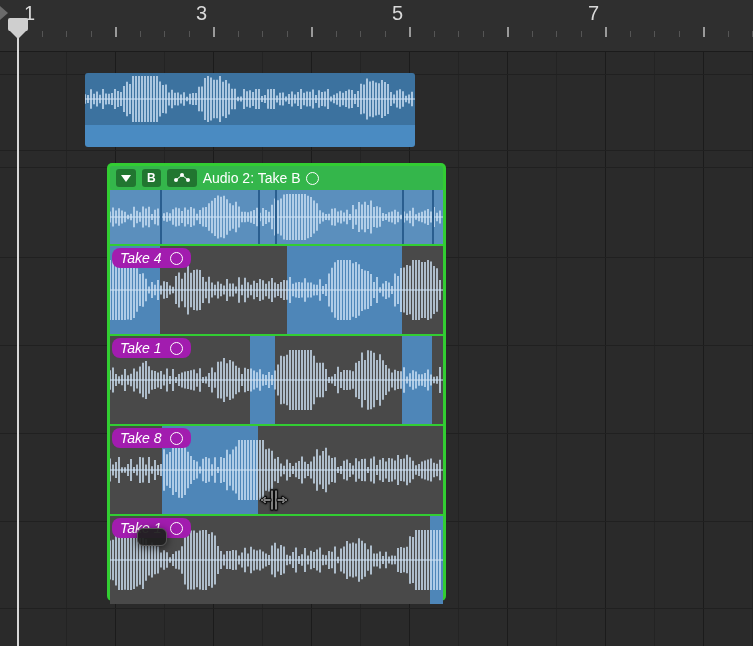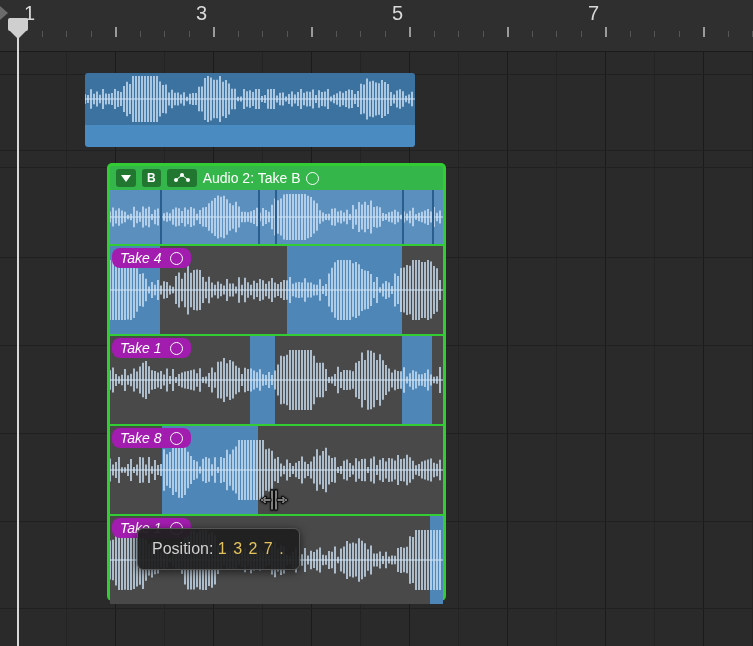--- a/index.html
+++ b/index.html
@@ -408,17 +408,13 @@
       <rect x="15" y="3" width="2" height="20"></rect>
       <path d="M6 9 L0 13 L6 17 Z"></path>
       <path d="M22 9 L28 13 L22 17 Z"></path>
       <rect x="3" y="12" width="8" height="2"></rect>
       <rect x="17" y="12" width="8" height="2"></rect>
     </g>
   </svg>
 </div>
 
 <div class="tooltip" style="left:137px; top:528px;">
-  <div>
-    <span>Position:</span>
-    <span class="val">1 3 2 7 .</span>
-  </div>
 </div>
 
 </body></html>

